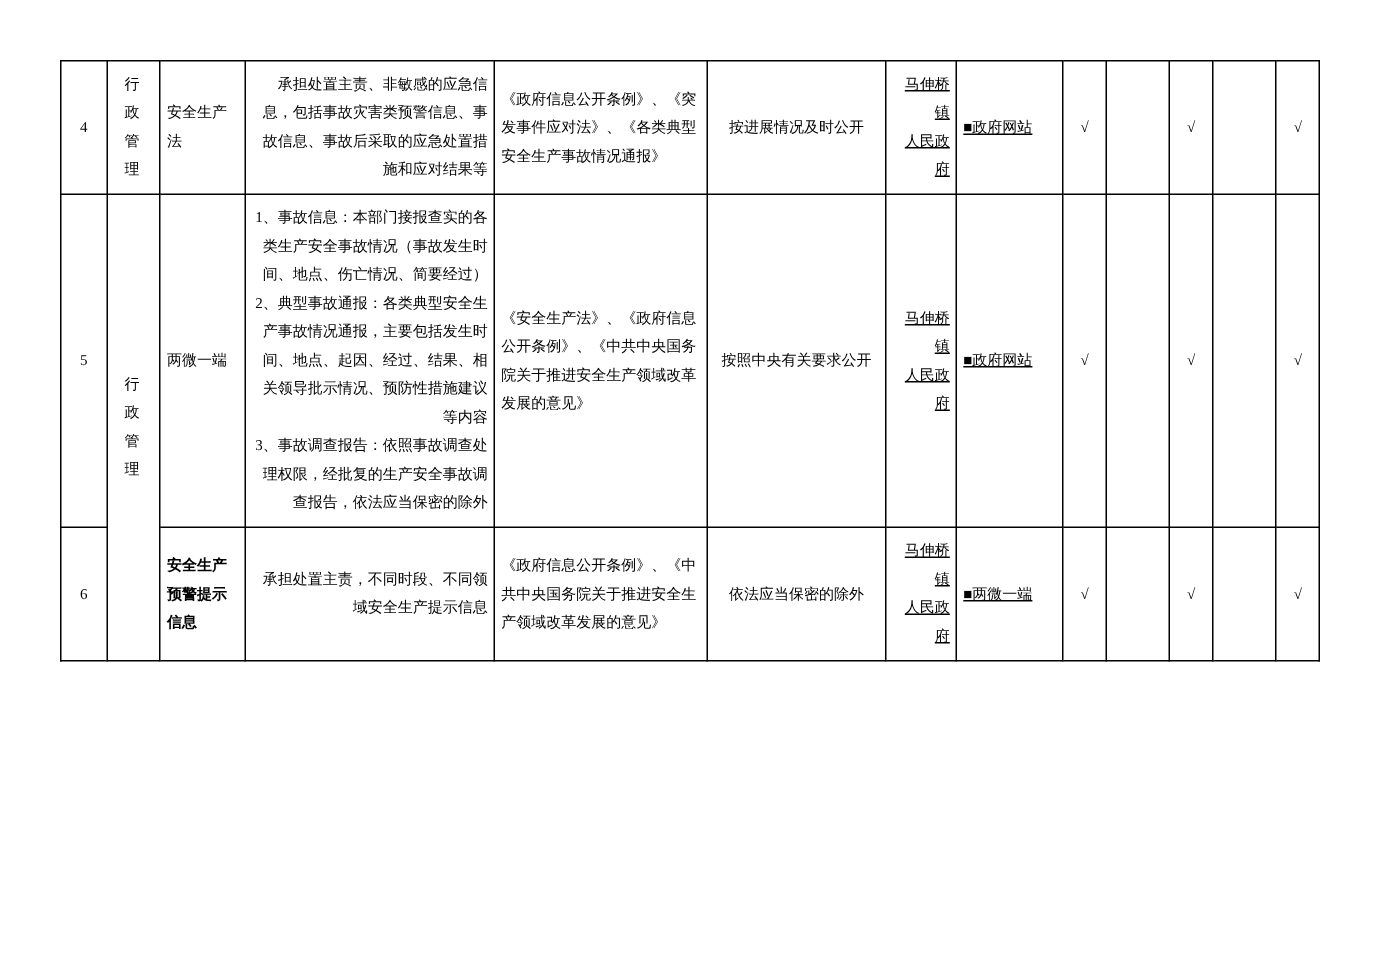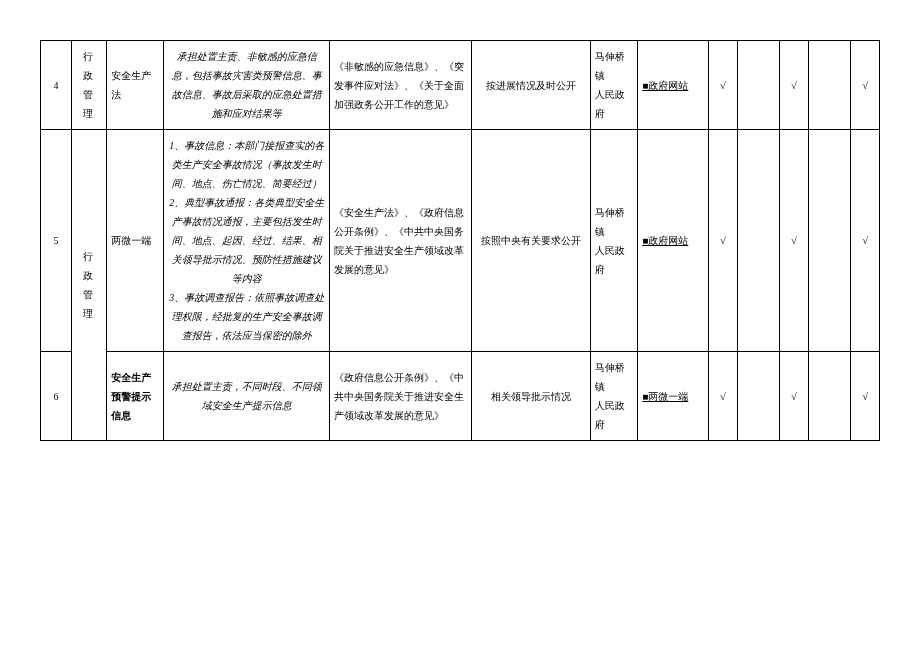--- a/index.html
+++ b/index.html
@@ -22,24 +22,24 @@
     td {
       border: 1px solid #000;
       padding: 6px 4px;
       vertical-align: middle;
       line-height: 1.9;
       word-break: break-all;
     }
     .col-num   { width: 26px; text-align: center; }
     .col-cat   { width: 30px; text-align: center; }
     .col-type  { width: 48px; text-align: left; }
-    .col-content { width: 140px; text-align: center; font-style: italic; }
+    .col-content { width: 140px; text-align: right; }
     .col-basis { width: 120px; text-align: left; }
     .col-timing{ width: 100px; text-align: center; }
-    .col-org   { width: 40px; text-align: left; }
+    .col-org   { width: 40px; text-align: right; text-decoration: underline; }
     .col-channel { width: 60px; text-align: left; text-decoration: underline; }
     .col-chk   { width: 24px; text-align: center; }
     .col-chk2  { width: 36px; text-align: center; }
     .vtext {
       writing-mode: horizontal-tb;
       text-align: center;
       letter-spacing: 2px;
     }
   </style>
 </head>
@@ -63,21 +63,21 @@
         <col class="col-chk">
     </colgroup>
     <tbody>
 
       <tr>
         <td class="col-num">4</td>
         <td class="col-cat vtext" style="white-space: pre-line;">行 政
 管 理</td>
         <td class="col-type">安全生产法</td>
         <td class="col-content">承担处置主责、非敏感的应急信息，包括事故灾害类预警信息、事故信息、事故后采取的应急处置措施和应对结果等</td>
-        <td class="col-basis">《非敏感的应急信息》、《突发事件应对法》、《关于全面加强政务公开工作的意见》</td>
+        <td class="col-basis">《政府信息公开条例》、《突发事件应对法》、《各类典型安全生产事故情况通报》</td>
         <td class="col-timing">按进展情况及时公开</td>
         <td class="col-org" style="white-space: pre-line;">马伸桥镇
 人民政府</td>
         <td class="col-channel">■政府网站</td>
         <td class="col-chk">√</td>
         <td class="col-chk2"></td>
         <td class="col-chk">√</td>
         <td class="col-chk2"></td>
         <td class="col-chk">√</td>
       </tr>
@@ -102,21 +102,21 @@
         <td class="col-chk">√</td>
       </tr>
 
       <tr>
         <td class="col-num">6</td>
         <td class="col-type" style="white-space: pre-line; font-weight: bold;">安全生产
 预警提示
 信息</td>
         <td class="col-content">承担处置主责，不同时段、不同领域安全生产提示信息</td>
         <td class="col-basis">《政府信息公开条例》、《中共中央国务院关于推进安全生产领域改革发展的意见》</td>
-        <td class="col-timing">相关领导批示情况</td>
+        <td class="col-timing">依法应当保密的除外</td>
         <td class="col-org" style="white-space: pre-line;">马伸桥镇
 人民政府</td>
         <td class="col-channel">■两微一端</td>
         <td class="col-chk">√</td>
         <td class="col-chk2"></td>
         <td class="col-chk">√</td>
         <td class="col-chk2"></td>
         <td class="col-chk">√</td>
       </tr>
     </tbody>

